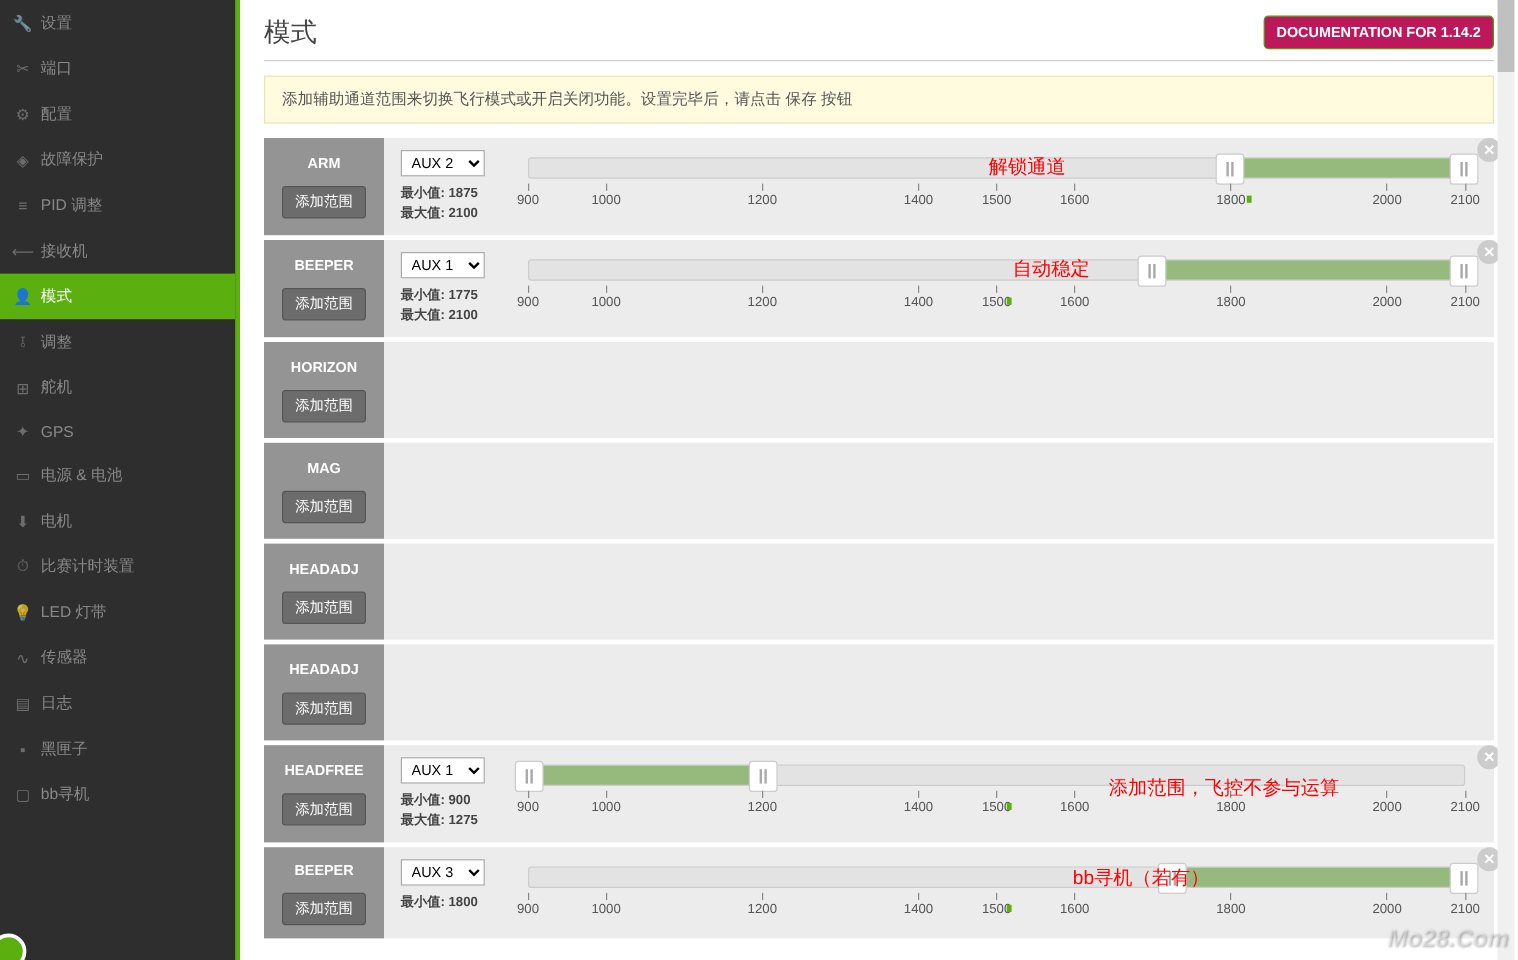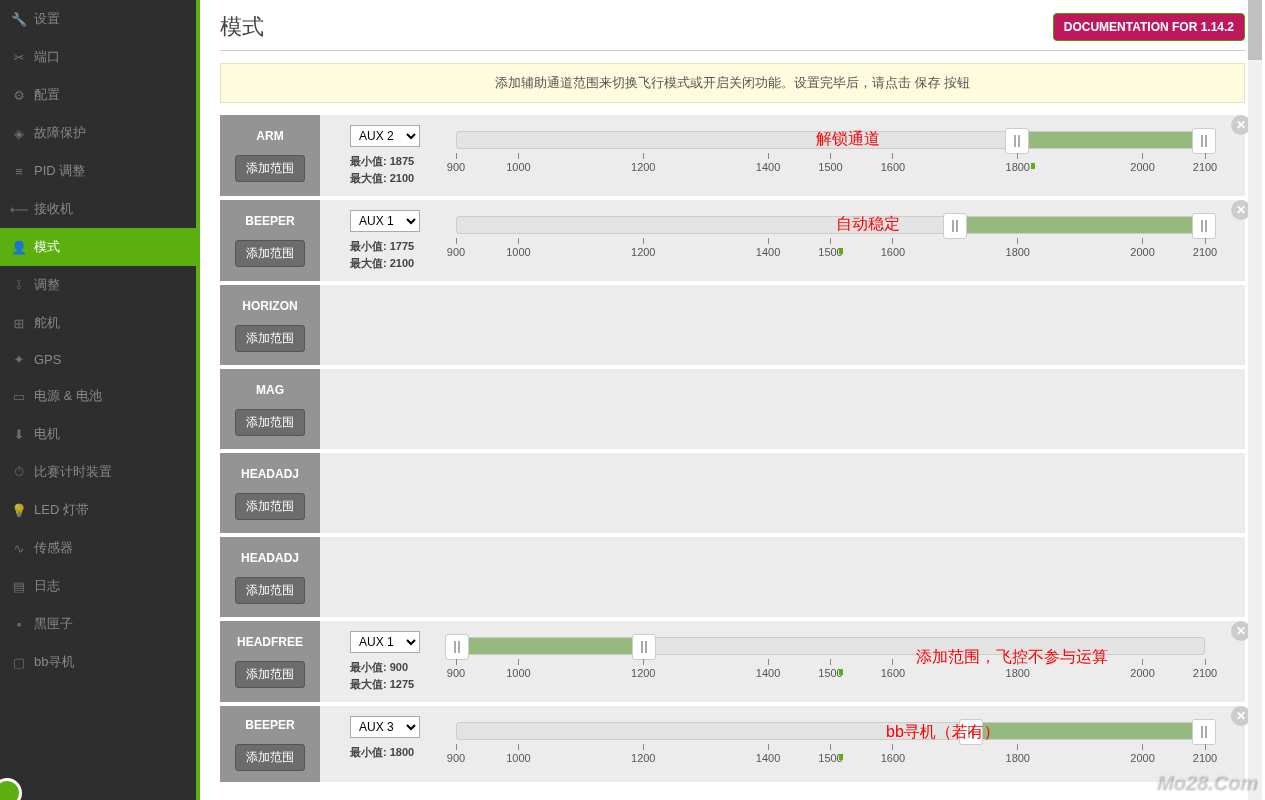--- a/index.html
+++ b/index.html
@@ -7,41 +7,41 @@
 .app { display: flex; height: 800px; width: 1265px; position: relative; }
 .sidebar { width: 200px; background: #2e2e2e; height: 100%; border-right: 4px solid #5bb00f; }
 .sidebar-item { display: flex; align-items: center; padding: 10px 12px; color: #888; cursor: pointer; font-size: 13px; gap: 8px; }
 .sidebar-item.active { background: #5bb00f; color: #fff; }
 .sidebar-item .icon { width: 14px; height: 14px; display: inline-flex; align-items: center; justify-content: center; flex-shrink: 0; opacity: 0.7; }
 .sidebar-item.active .icon { opacity: 1; }
 .main { flex: 1; overflow-y: auto; padding: 12px 20px; background: #fff; position: relative; }
 .header { display: flex; justify-content: space-between; align-items: center; border-bottom: 1px solid #ccc; padding-bottom: 8px; margin-bottom: 12px; }
 .header h1 { font-size: 22px; font-weight: normal; color: #444; }
 .doc-btn { background: #be185d; color: #fff; font-weight: bold; padding: 6px 10px; border-radius: 4px; font-size: 12px; border: 1px solid #4a9d05; }
-.notice { background: #fffbdf; border: 1px solid #e8e4b8; padding: 10px 14px; margin-bottom: 12px; color: #555; font-size: 13px; text-align: center; }
+.notice { background: #fffbdf; border: 1px solid #e8e4b8; padding: 10px 14px; margin-bottom: 12px; color: #555; font-size: 13px; }
 .mode-row { display: flex; margin-bottom: 4px; }
 .mode-label { width: 100px; background: #949494; color: #fff; display: flex; flex-direction: column; align-items: center; justify-content: center; gap: 12px; padding: 10px 4px; }
 .mode-label .name { font-weight: bold; font-size: 12px; }
 .add-btn { background: #6c6c6c; color: #fff; border: 1px solid #555; padding: 4px 10px; font-size: 12px; cursor: pointer; border-radius: 3px; }
-.mode-body { flex: 1; background: #ececec; padding: 10px 30px; display: flex; align-items: flex-start; gap: 16px; position: relative; min-height: 60px; }
+.mode-body { flex: 1; background: #ececec; padding: 10px 14px; display: flex; align-items: flex-start; gap: 16px; position: relative; min-height: 60px; }
 .mode-body.simple { min-height: 80px; }
 .aux-group { display: flex; flex-direction: column; gap: 6px; min-width: 80px; }
 .aux-select { border: 1px solid #aaa; padding: 2px 4px; font-size: 12px; width: 70px; background: #fff; }
 .minmax { font-size: 11px; color: #444; line-height: 1.5; font-weight: bold; }
 .slider-area { flex: 1; position: relative; height: 56px; }
 .track { position: absolute; top: 6px; left: 10px; right: 10px; height: 18px; background: #e3e3e3; border: 1px solid #ccc; border-radius: 3px; }
 .range-fill { position: absolute; top: 0; height: 100%; background: #96b97d; }
 .handle { position: absolute; top: -4px; width: 24px; height: 26px; background: #fff; border: 1px solid #ccc; border-radius: 3px; display: flex; align-items: center; justify-content: center; cursor: pointer; }
 .handle::before { content: ""; width: 2px; height: 12px; background: #aaa; box-shadow: 4px 0 0 #aaa; margin-left: -4px; }
 .ticks { position: absolute; top: 28px; left: 10px; right: 10px; display: flex; justify-content: space-between; }
 .tick { display: flex; flex-direction: column; align-items: center; font-size: 11px; color: #555; position: relative; width: 0; }
 .tick::before { content: ""; width: 1px; height: 6px; background: #888; margin-bottom: 2px; }
 .marker { position: absolute; top: 38px; width: 4px; height: 6px; background: #5bb00f; }
 .close-icon { position: absolute; right: -6px; top: 0; width: 20px; height: 20px; background: #ccc; border-radius: 50%; color: #fff; display: flex; align-items: center; justify-content: center; cursor: pointer; font-size: 12px; font-weight: bold; }
-.annotation { position: absolute; color: #ff0000; font-size: 16px; font-family: "Microsoft YaHei", sans-serif; pointer-events: none; z-index: 5; }
+.annotation { position: absolute; color: #ff0000; font-size: 16px; font-family: "Microsoft YaHei", sans-serif; pointer-events: none; z-index: 5; margin-left: 24px; }
 .scrollbar { position: absolute; right: 3px; top: 0; width: 14px; height: 100%; background: #f0f0f0; }
 .scrollbar-thumb { width: 100%; background: #c0c0c0; }
 .watermark { position: absolute; right: 8px; bottom: 6px; color: rgba(255,255,255,0.35); font-size: 20px; font-weight: bold; font-style: italic; text-shadow: 1px 1px 2px rgba(0,0,0,0.3); pointer-events: none; }
 .corner-badge { position: absolute; left: -8px; bottom: -8px; width: 30px; height: 30px; border-radius: 50%; background: #5bb00f; border: 3px solid #fff; }
 </style>
 </head>
 <body>
 
 <div class="app">
   <div class="sidebar" id="sidebar">

